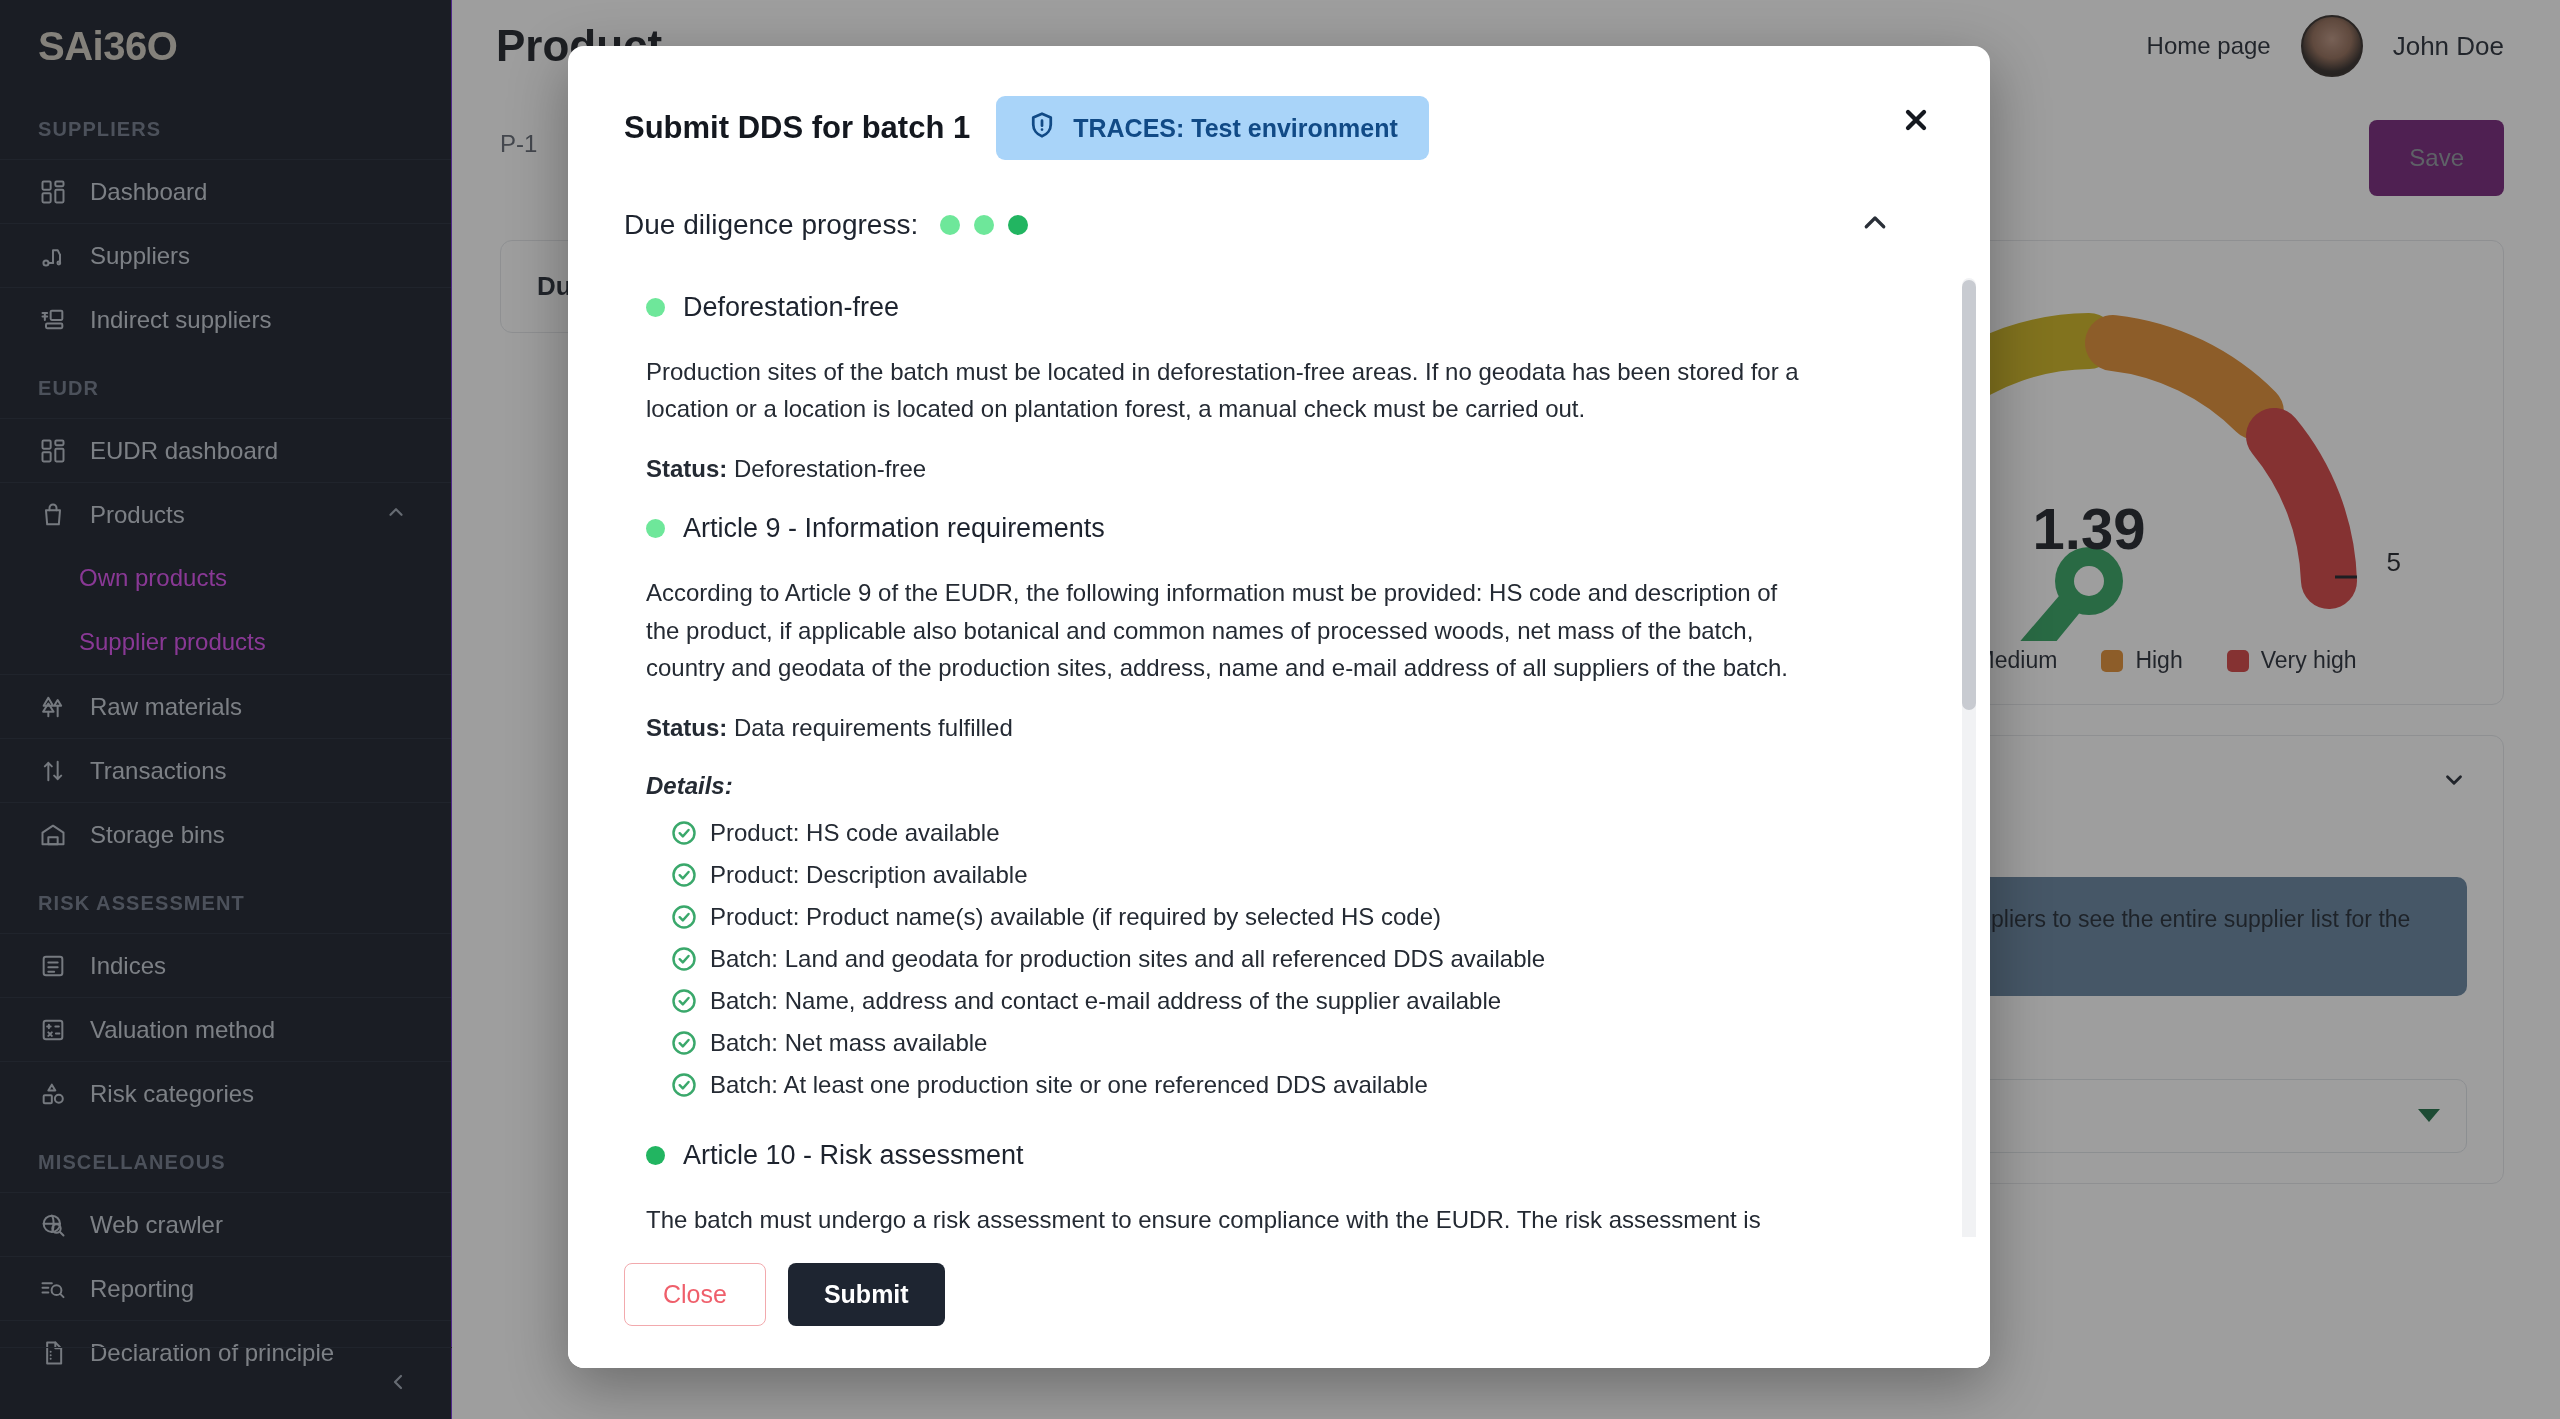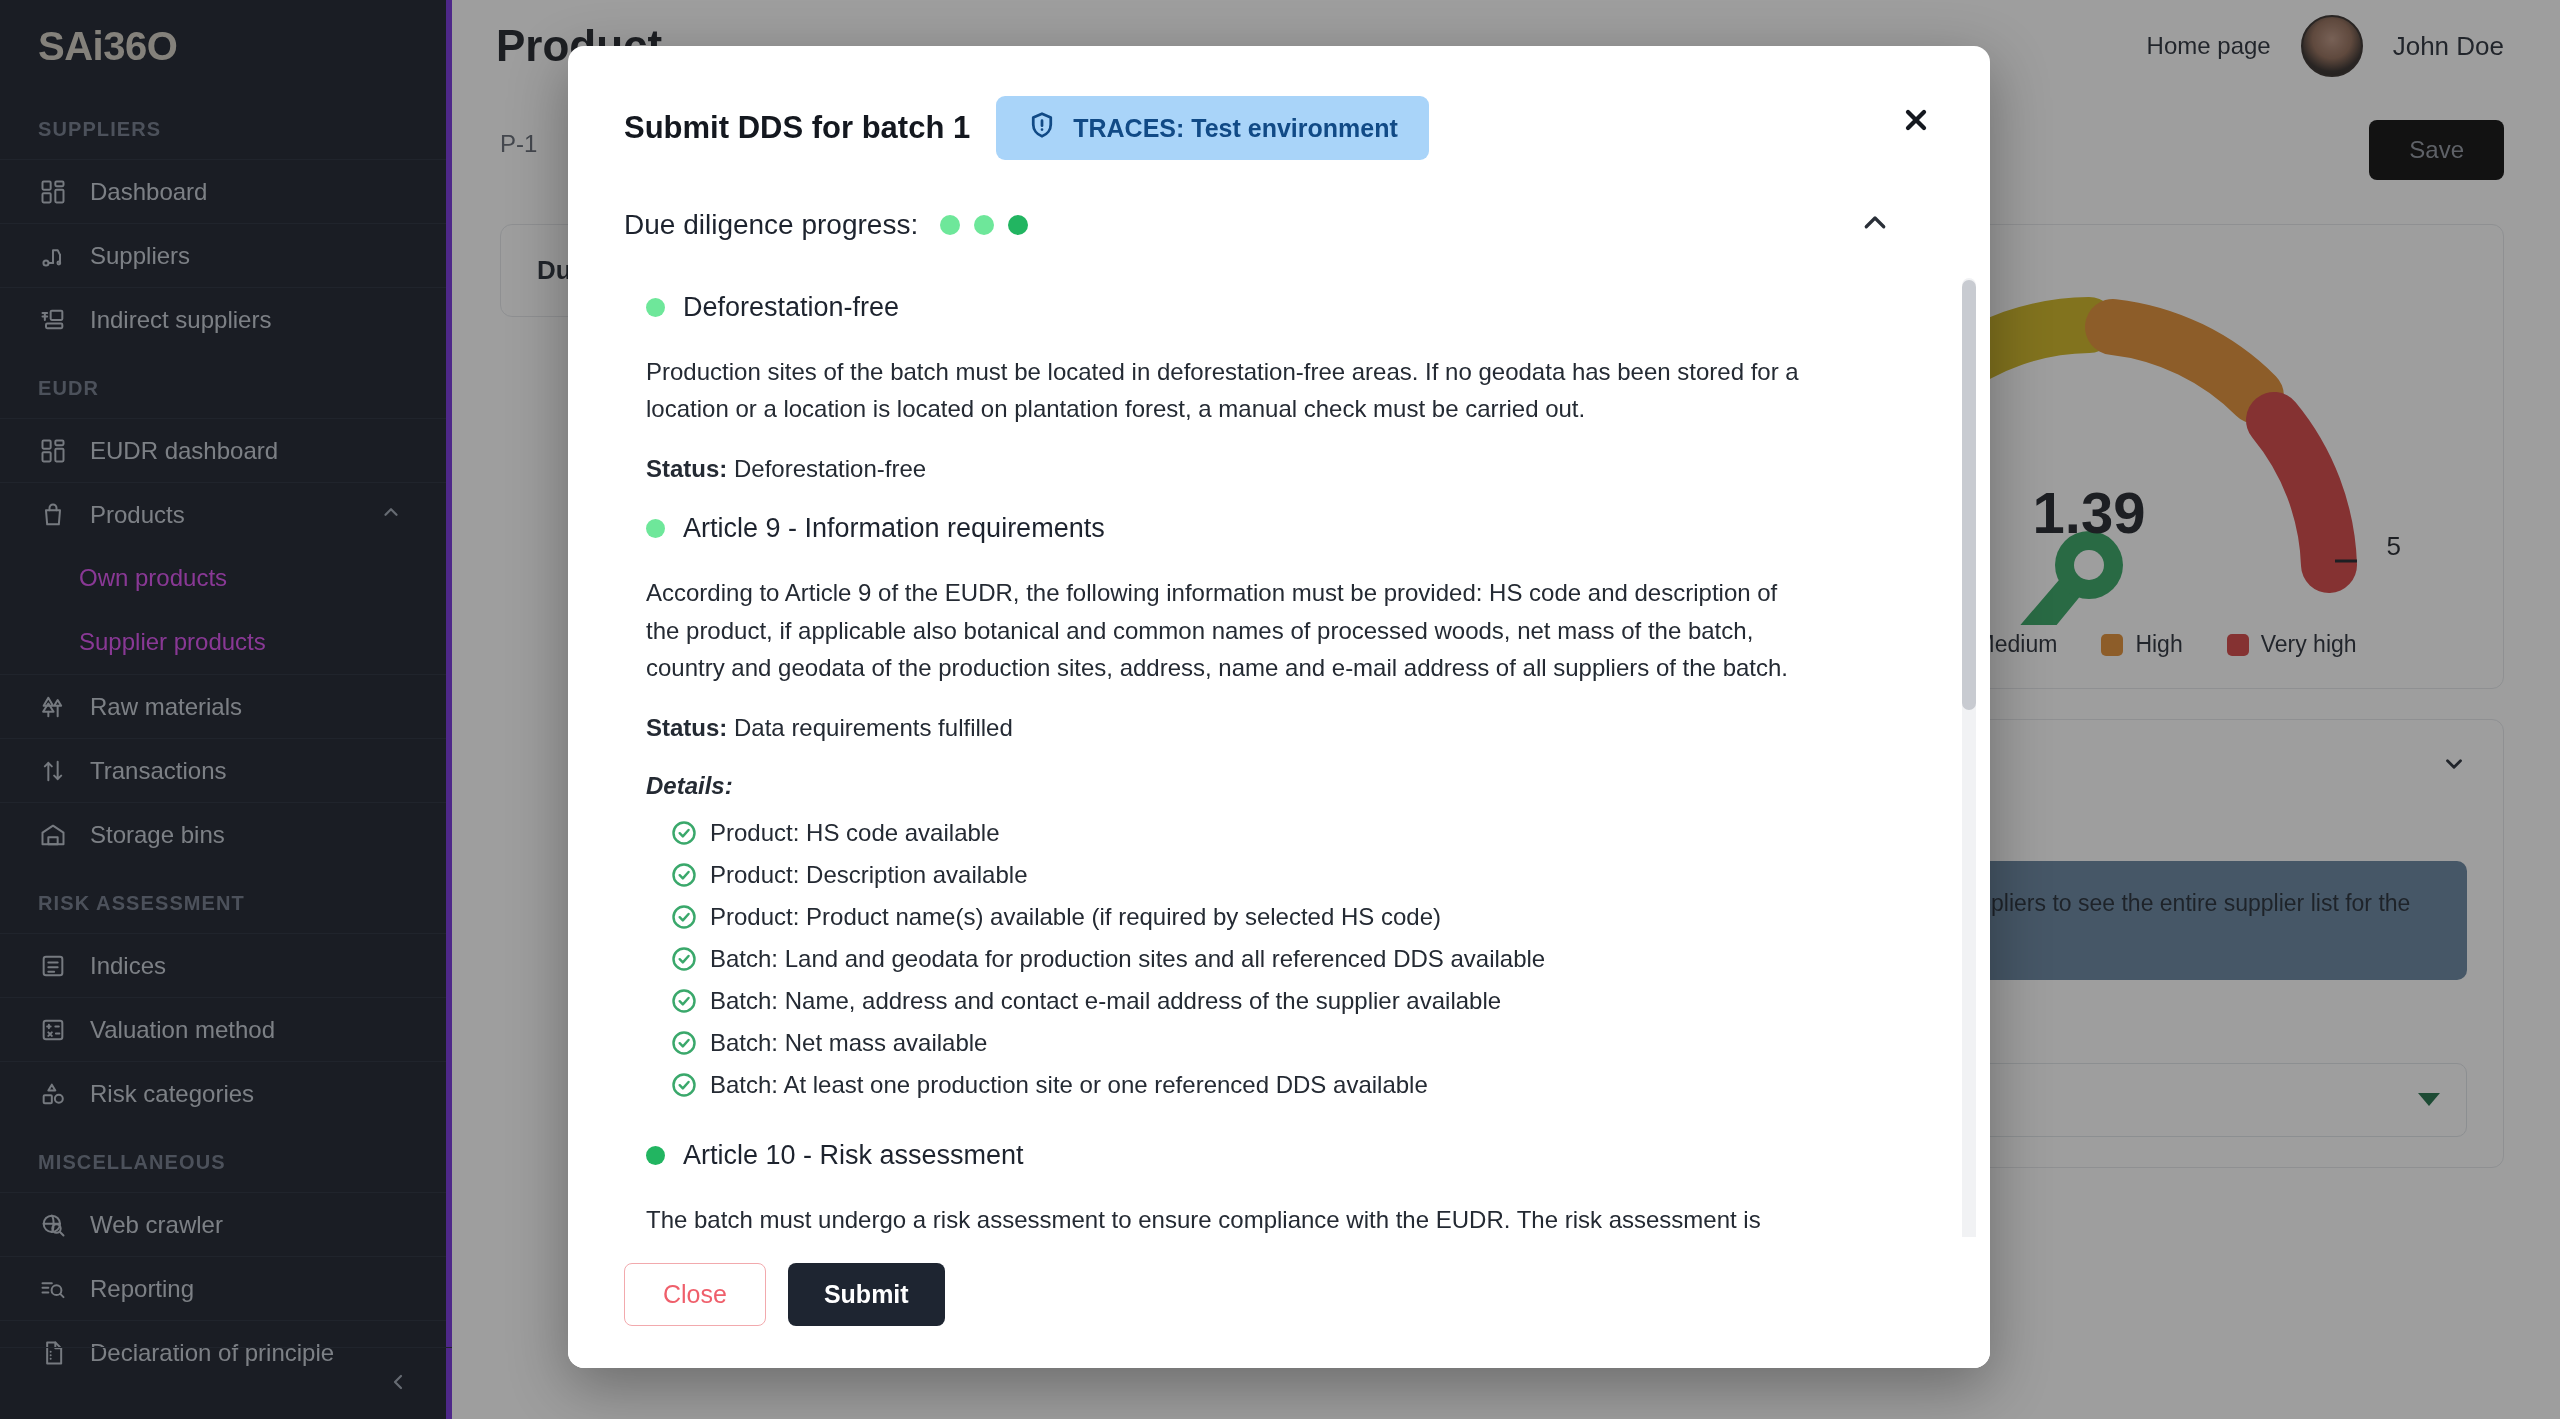--- a/index.html
+++ b/index.html
@@ -11,21 +11,21 @@
   }
 
   
   #app { position: relative; width: 2560px; height: 1419px; }
 
   
   #sidebar {
     position: absolute; left: 0; top: 0;
     width: 452px; height: 1419px;
     background: #0f1521;
-    border-right: 6px solid #6d28d9;
+    border-right: 1px solid #6d28d9;
     z-index: 5;
   }
   .brand {
     height: 92px; display: flex; align-items: center;
     padding-left: 38px;
   }
   .brand-text {
     font-size: 40px; font-weight: 700; letter-spacing: -0.5px;
     color: #cfcabf;
   }
@@ -80,22 +80,22 @@
     width: 62px; height: 62px; border-radius: 50%;
     background: radial-gradient(circle at 50% 38%, #b9907c 0%, #8d6550 42%, #2a2320 70%, #14110f 100%);
     border: 2px solid #2a2320;
   }
   .user-name { font-size: 26px; color: #1d232e; }
 
   #content { padding: 28px 56px 0 48px; position: relative; height: 1327px; }
   .row-top { display: flex; justify-content: space-between; align-items: flex-start; }
   .chip-p1 { font-size: 24px; color: #5b626d; padding-top: 10px; }
   .save-btn {
-    background: #000000; color: #8b919b; border: none;
-    border-radius: 8px; font-size: 24px; padding: 16px 40px;
+    background: #701a75; color: #8b919b; border: none;
+    border-radius: 8px; font-size: 24px; padding: 24px 40px;
   }
 
   .panels { display: flex; gap: 44px; margin-top: 44px; }
   .panel-left { flex: 0 0 1130px; }
   .panel-right { flex: 1; }
 
   .card {
     border: 1px solid #e3e6ea; border-radius: 12px;
     background: #fff; padding: 30px 36px; margin-bottom: 30px;
   }

